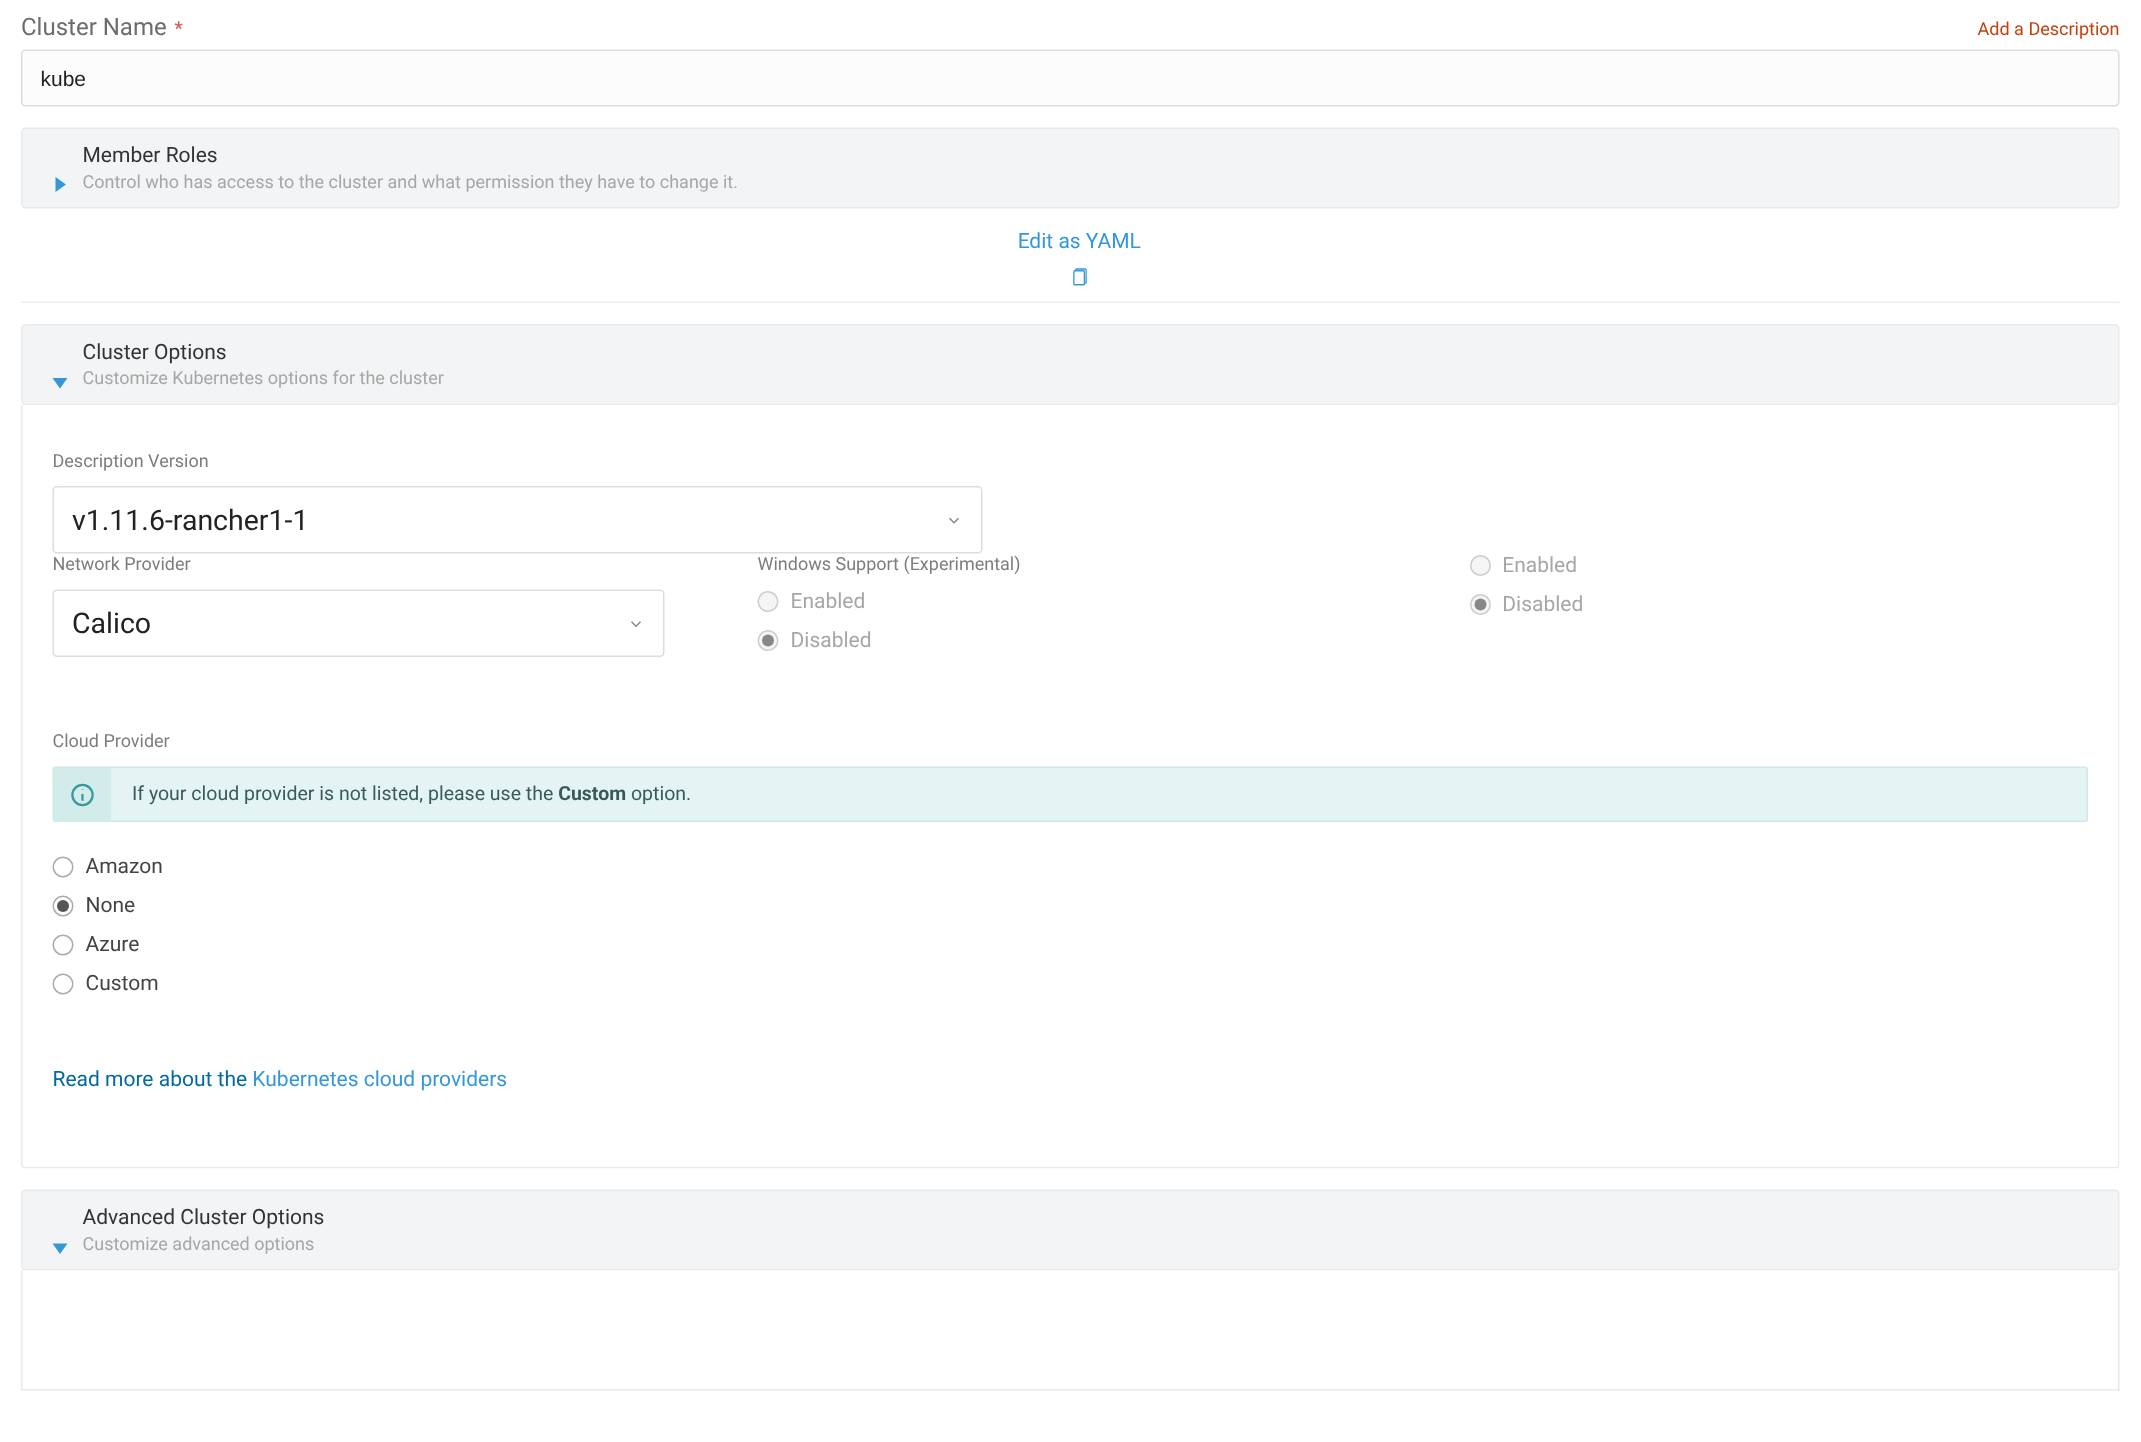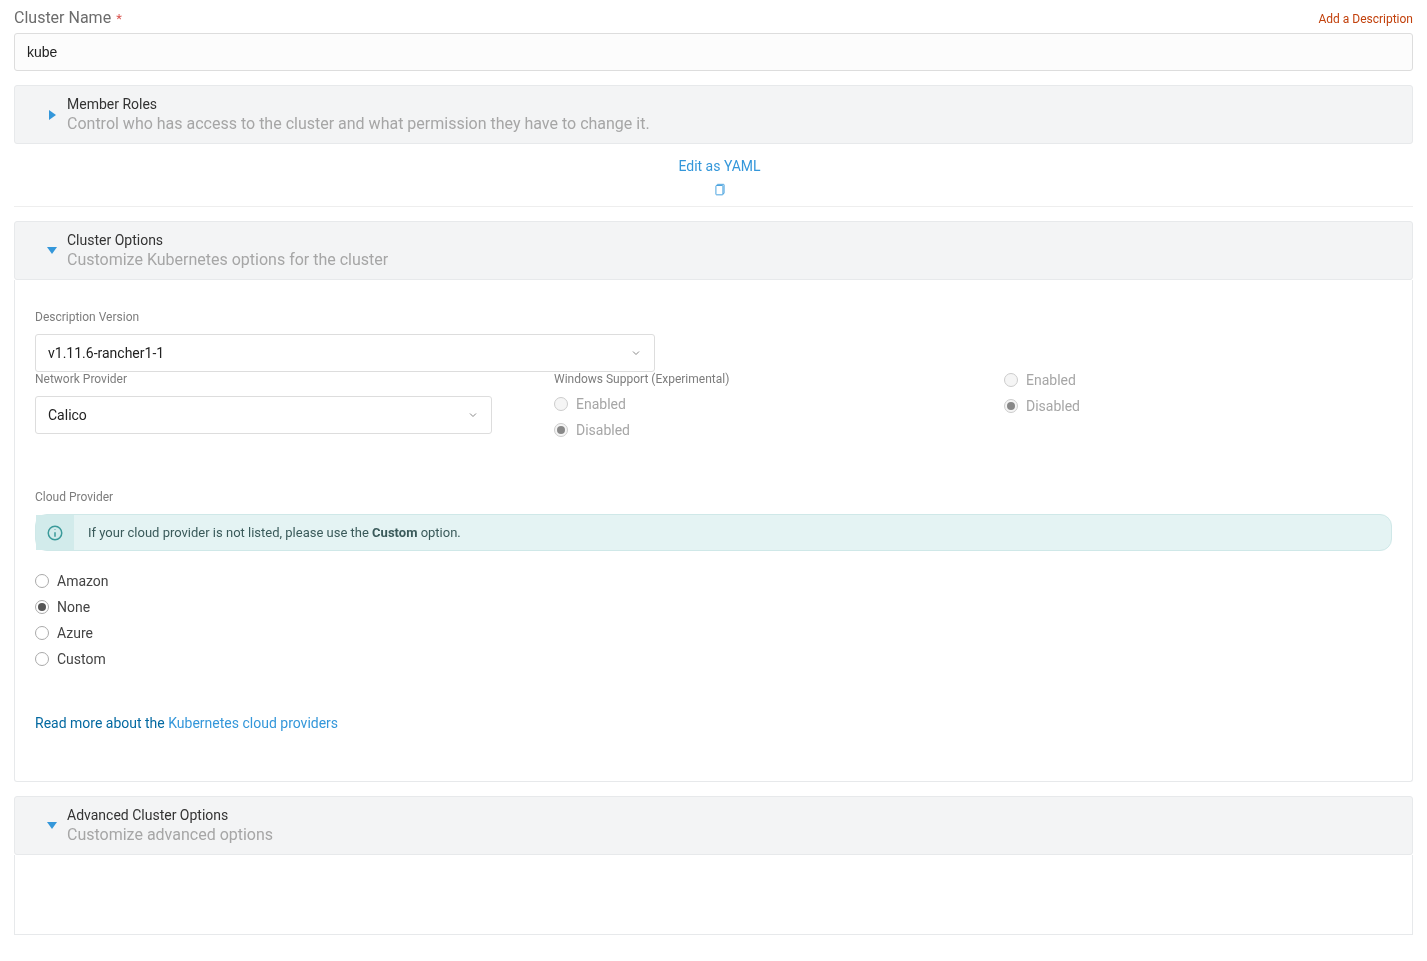--- a/index.html
+++ b/index.html
@@ -32,36 +32,36 @@
   border: 1px solid #ddd;
   border-radius: 3px;
   background: #fcfcfc;
   padding: 10px 12px;
   font-size: 14px;
   color: #222;
   outline: none;
 }
 .accordion-head {
   display: flex;
-  align-items: center;
+  align-items: flex-end;
   background: #f3f4f5;
   border: 1px solid #e7e9eb;
   border-radius: 3px;
-  padding: 10px 28px;
+  padding: 10px 16px;
   margin-top: 14px;
   cursor: pointer;
 }
 .accordion-head .arrow-slot {
   width: 18px;
   display: flex;
   justify-content: center;
   margin-right: 6px;
 }
 .acc-title { font-size: 14px; color: #333; }
-.acc-sub { font-size: 16px; color: #a6a6a6; margin-top: 2px; }
+.acc-sub { font-size: 12px; color: #a6a6a6; margin-top: 2px; }
 .yaml-row {
   margin: 14px 0 10px 12px;
   display: flex;
   align-items: center;
   gap: 8px;
   flex-direction: column;
 }
 .yaml-link {
   color: #3497DA;
   font-size: 14px;
@@ -82,29 +82,29 @@
 .section-label {
   font-size: 12px;
   color: #7d7d7d;
   margin-bottom: 10px;
 }
 .select-box {
   border: 1px solid #ddd;
   border-radius: 3px;
   background: #fff;
   padding: 10px 12px;
-  font-size: 14px;
+  font-size: 19px;
   color: #222;
   display: flex;
   justify-content: space-between;
   align-items: center;
   cursor: pointer;
 }
 .select-box.wide { width: 620px; }
-.select-box.med { width: 457px; }
+.select-box.med { width: 408px; }
 .row3 {
   display: flex;
   gap: 62px;
 }
 .col { flex: 1; }
 .radio-line {
   display: flex;
   align-items: center;
   gap: 8px;
   margin-bottom: 10px;
@@ -131,21 +131,21 @@
   border-color: #ccc;
   background: #f5f5f5;
   cursor: default;
 }
 .radio.disabled:checked::after { background: #888; }
 .info-banner {
   display: flex;
   align-items: stretch;
   background: #e4f3f3;
   border: 1px solid #cfe8e8;
-  border-radius: 12px;
+  border-radius: 2px;
   margin-bottom: 22px;
   font-size: 13px;
   color: #3a5a5a;
 }
 .info-icon-wrap {
   width: 38px;
   background: #d2ebeb;
   display: flex;
   align-items: center;
   justify-content: center;

